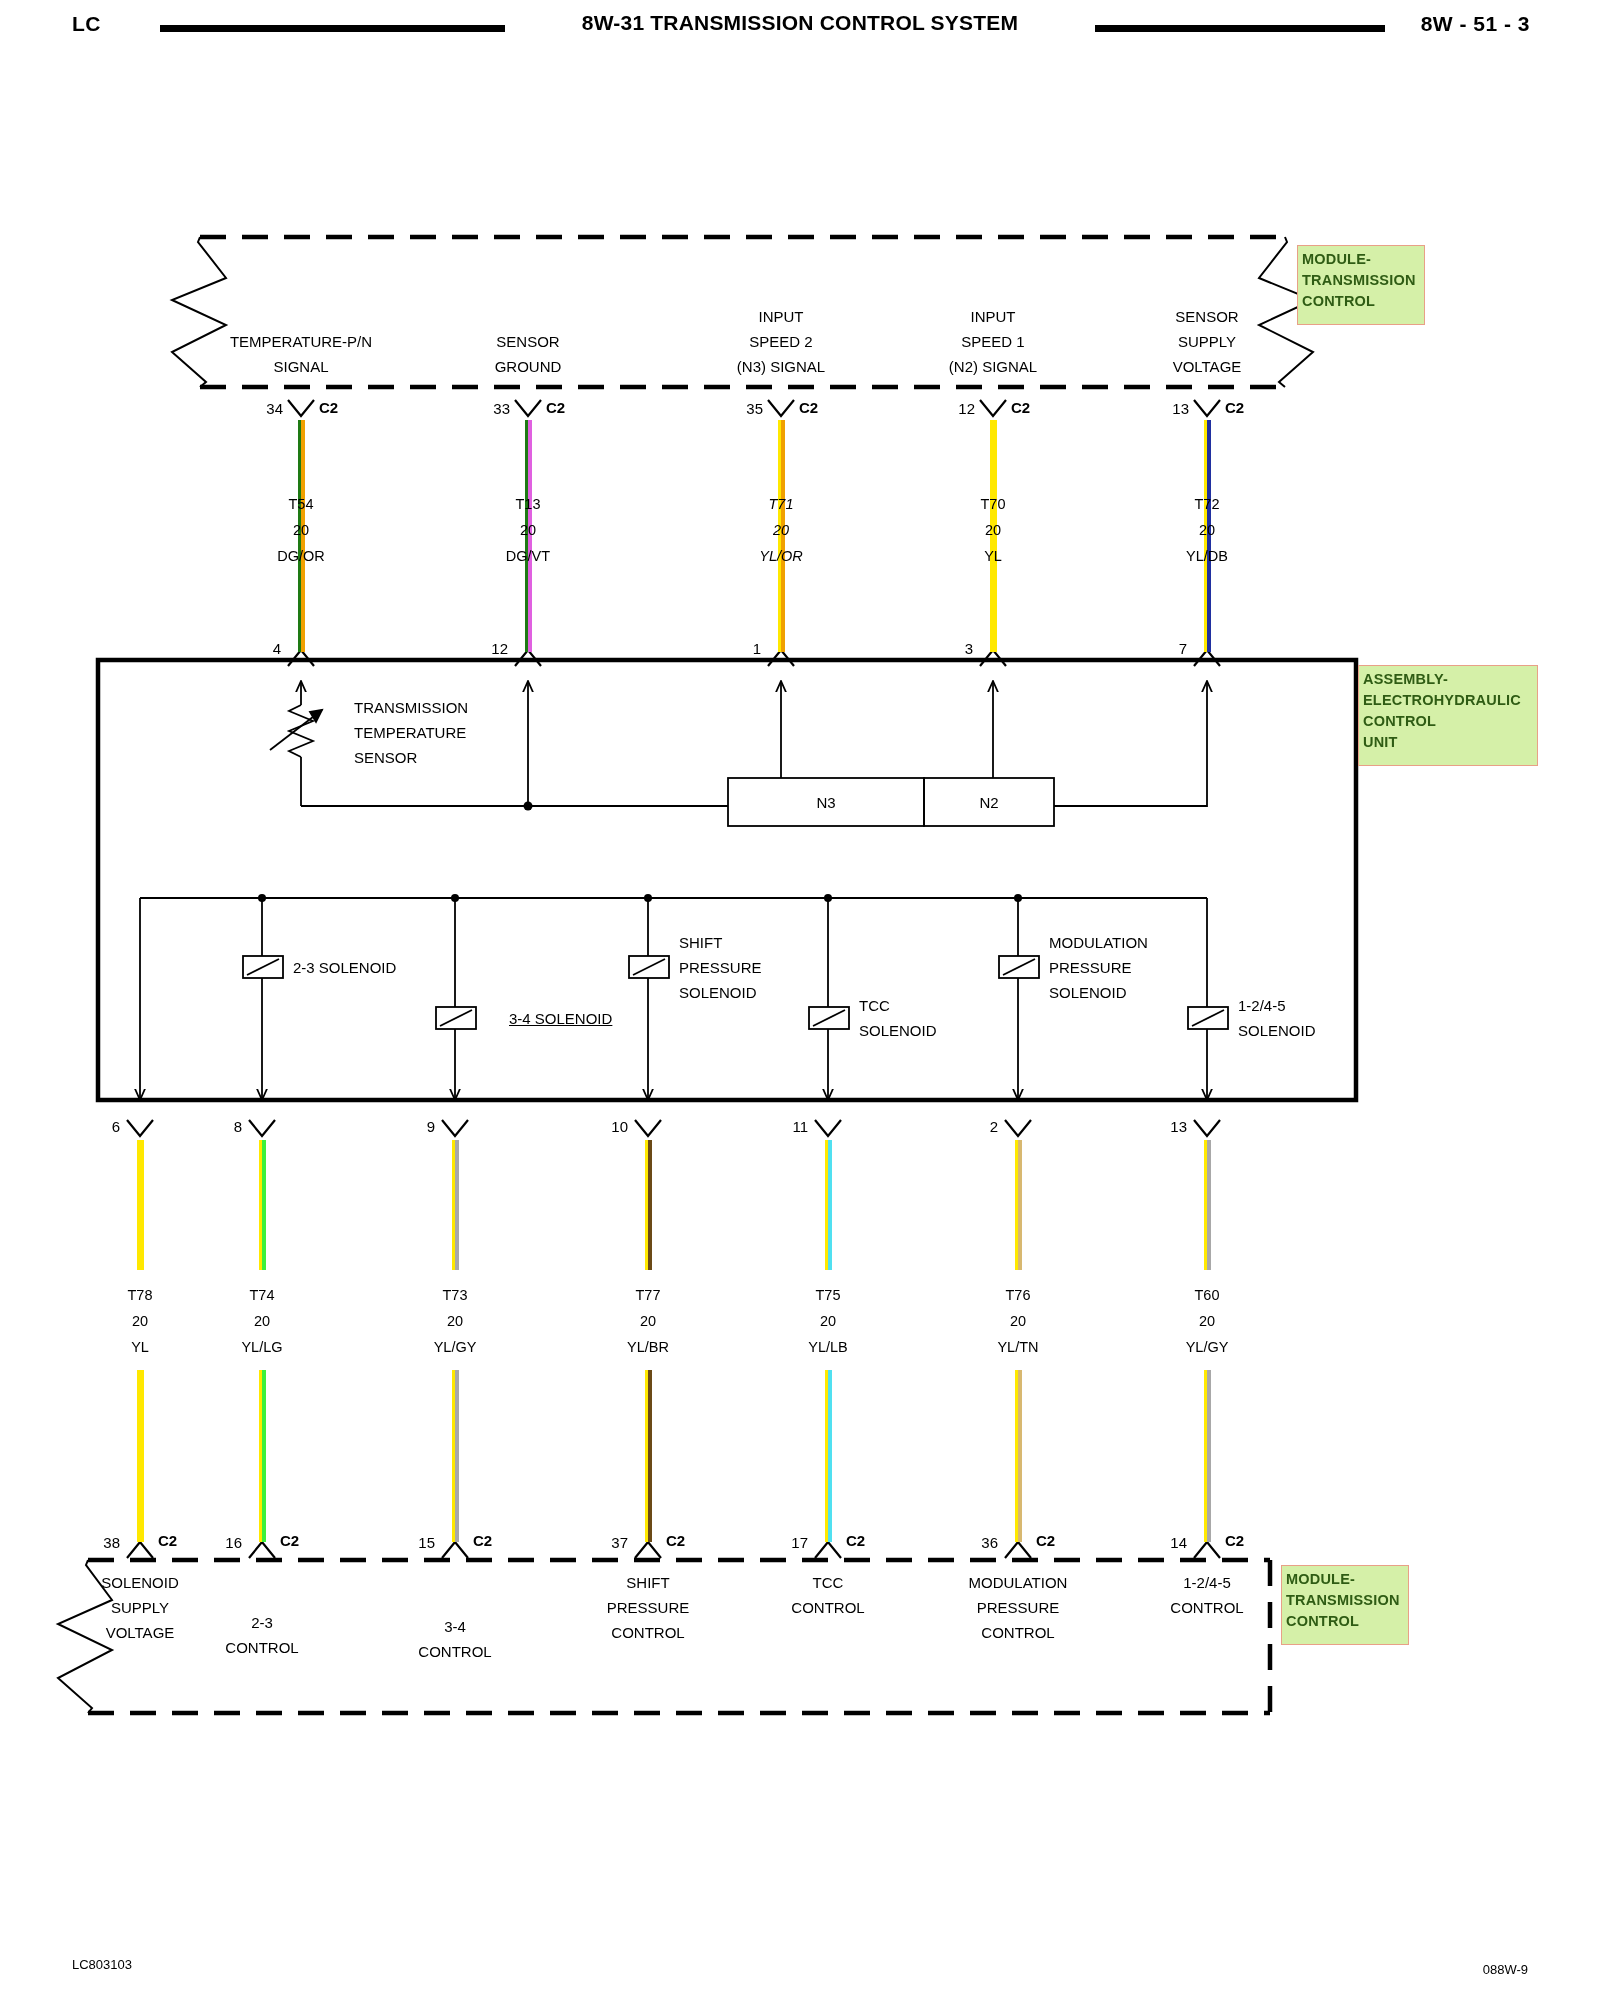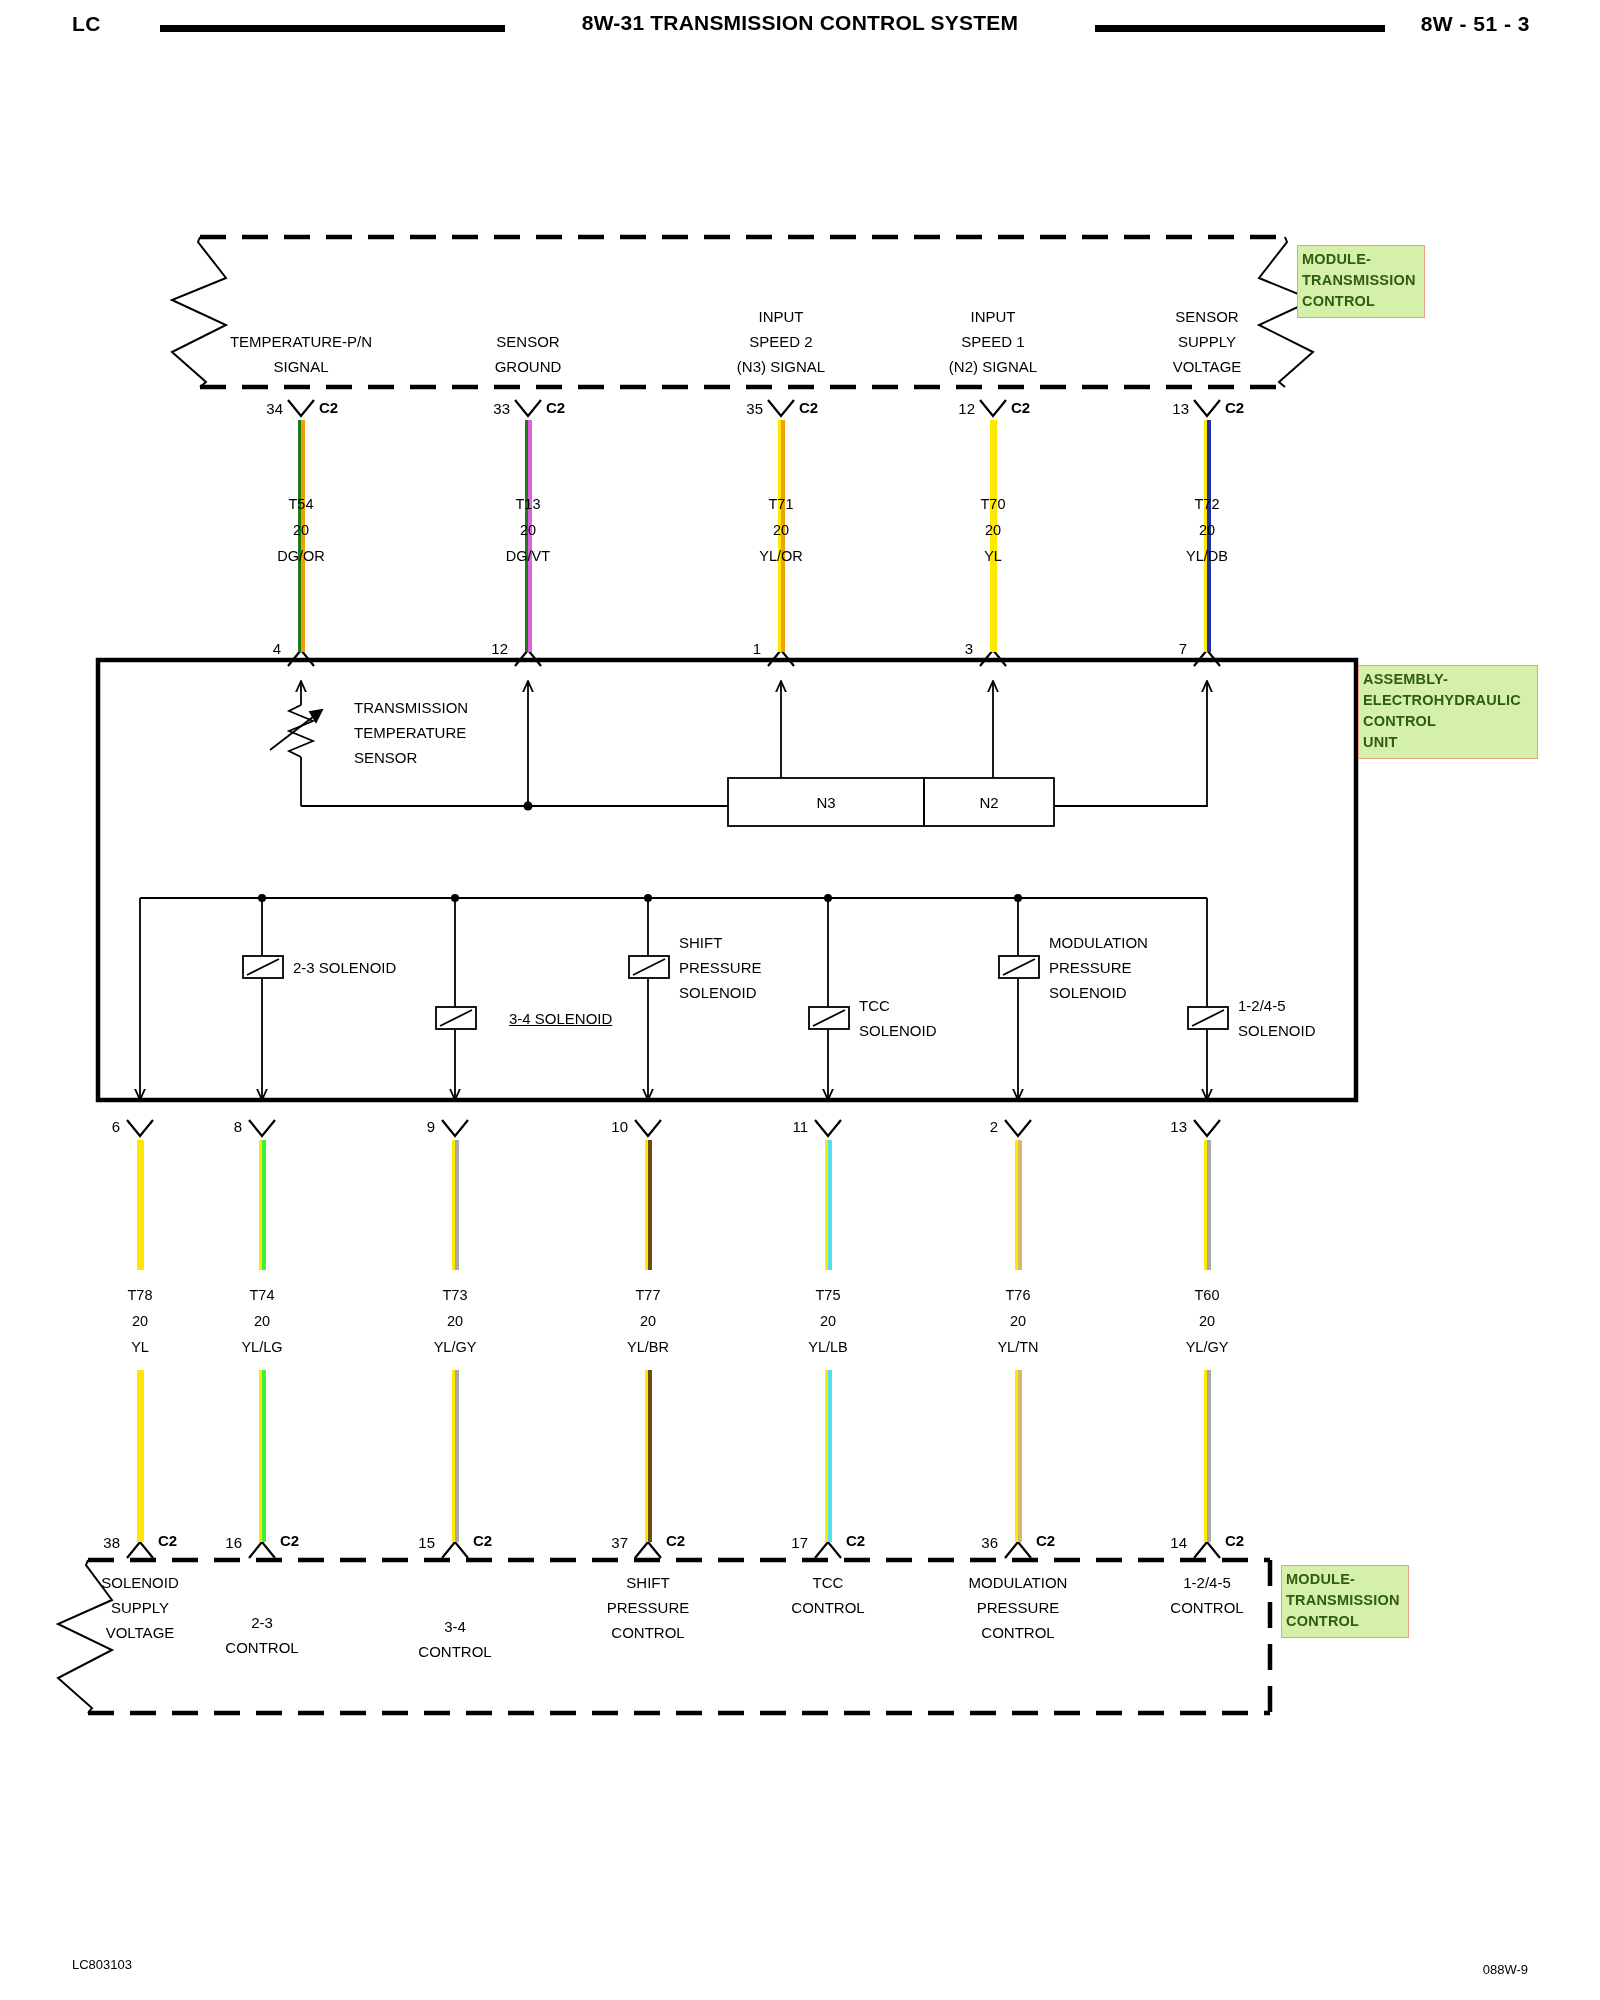--- a/index.html
+++ b/index.html
@@ -18,21 +18,21 @@
   .hdr-right{position:absolute;right:70px;top:12px;font-size:21px;font-weight:bold;letter-spacing:.5px;}
 
   
   .ftr-left{position:absolute;left:72px;top:1957px;font-size:13px;}
   .ftr-right{position:absolute;right:72px;top:1962px;font-size:13px;}
 
   
   .callout{
     position:absolute;background:#d5f0a8;border:1px solid #e8a087;
     color:#2f5c14;font-size:14.5px;font-weight:bold;line-height:21px;
-    padding:3px 4px 5px 4px;letter-spacing:.2px;white-space:pre-line;
+    padding:3px 4px 12px 4px;letter-spacing:.2px;white-space:pre-line;
   }
 
   
   svg.layer{position:absolute;left:0;top:0;width:1600px;height:2000px;overflow:visible;}
 
   
   .lbl{position:absolute;font-size:15px;line-height:25px;text-align:center;white-space:pre-line;}
   .lbl-l{position:absolute;font-size:15px;line-height:25px;text-align:left;white-space:pre-line;}
   .pin{position:absolute;font-size:15px;text-align:right;}
   .c2{position:absolute;font-size:15px;font-weight:bold;}
@@ -251,21 +251,21 @@
       <div class="pin" style="left:466px;top:640px;width:42px;">12</div>
       <div class="lbl" style="left:651px;top:304px;width:260px;">INPUT
 SPEED 2
 (N3) SIGNAL</div>
       <div class="pin" style="left:721px;top:400px;width:42px;">35</div>
       <div class="c2" style="left:799px;top:399px;">C2</div>
       <div class="wire" style="left: 777.5px; top: 420px; height: 232px;">
         <i class="a" style="background: rgb(255, 232, 0);"></i>
         <i class="b" style="background: rgb(240, 160, 0);"></i>
       </div>
-      <div class="wirelbl" style="left:691px;top:491px;width:180px;">T71
+      <div class="wirelbl" style="left:691px;top:491px;width:180px;font-style:italic;">T71
 20
 YL/OR</div>
       <div class="wire" style="left: 777.5px; top: 580px; height: 72px;">
         <i class="a" style="background: rgb(255, 232, 0);"></i>
         <i class="b" style="background: rgb(240, 160, 0);"></i>
       </div>
       <div class="pin" style="left:719px;top:640px;width:42px;">1</div>
       <div class="lbl" style="left:863px;top:304px;width:260px;">INPUT
 SPEED 1
 (N2) SIGNAL</div>

